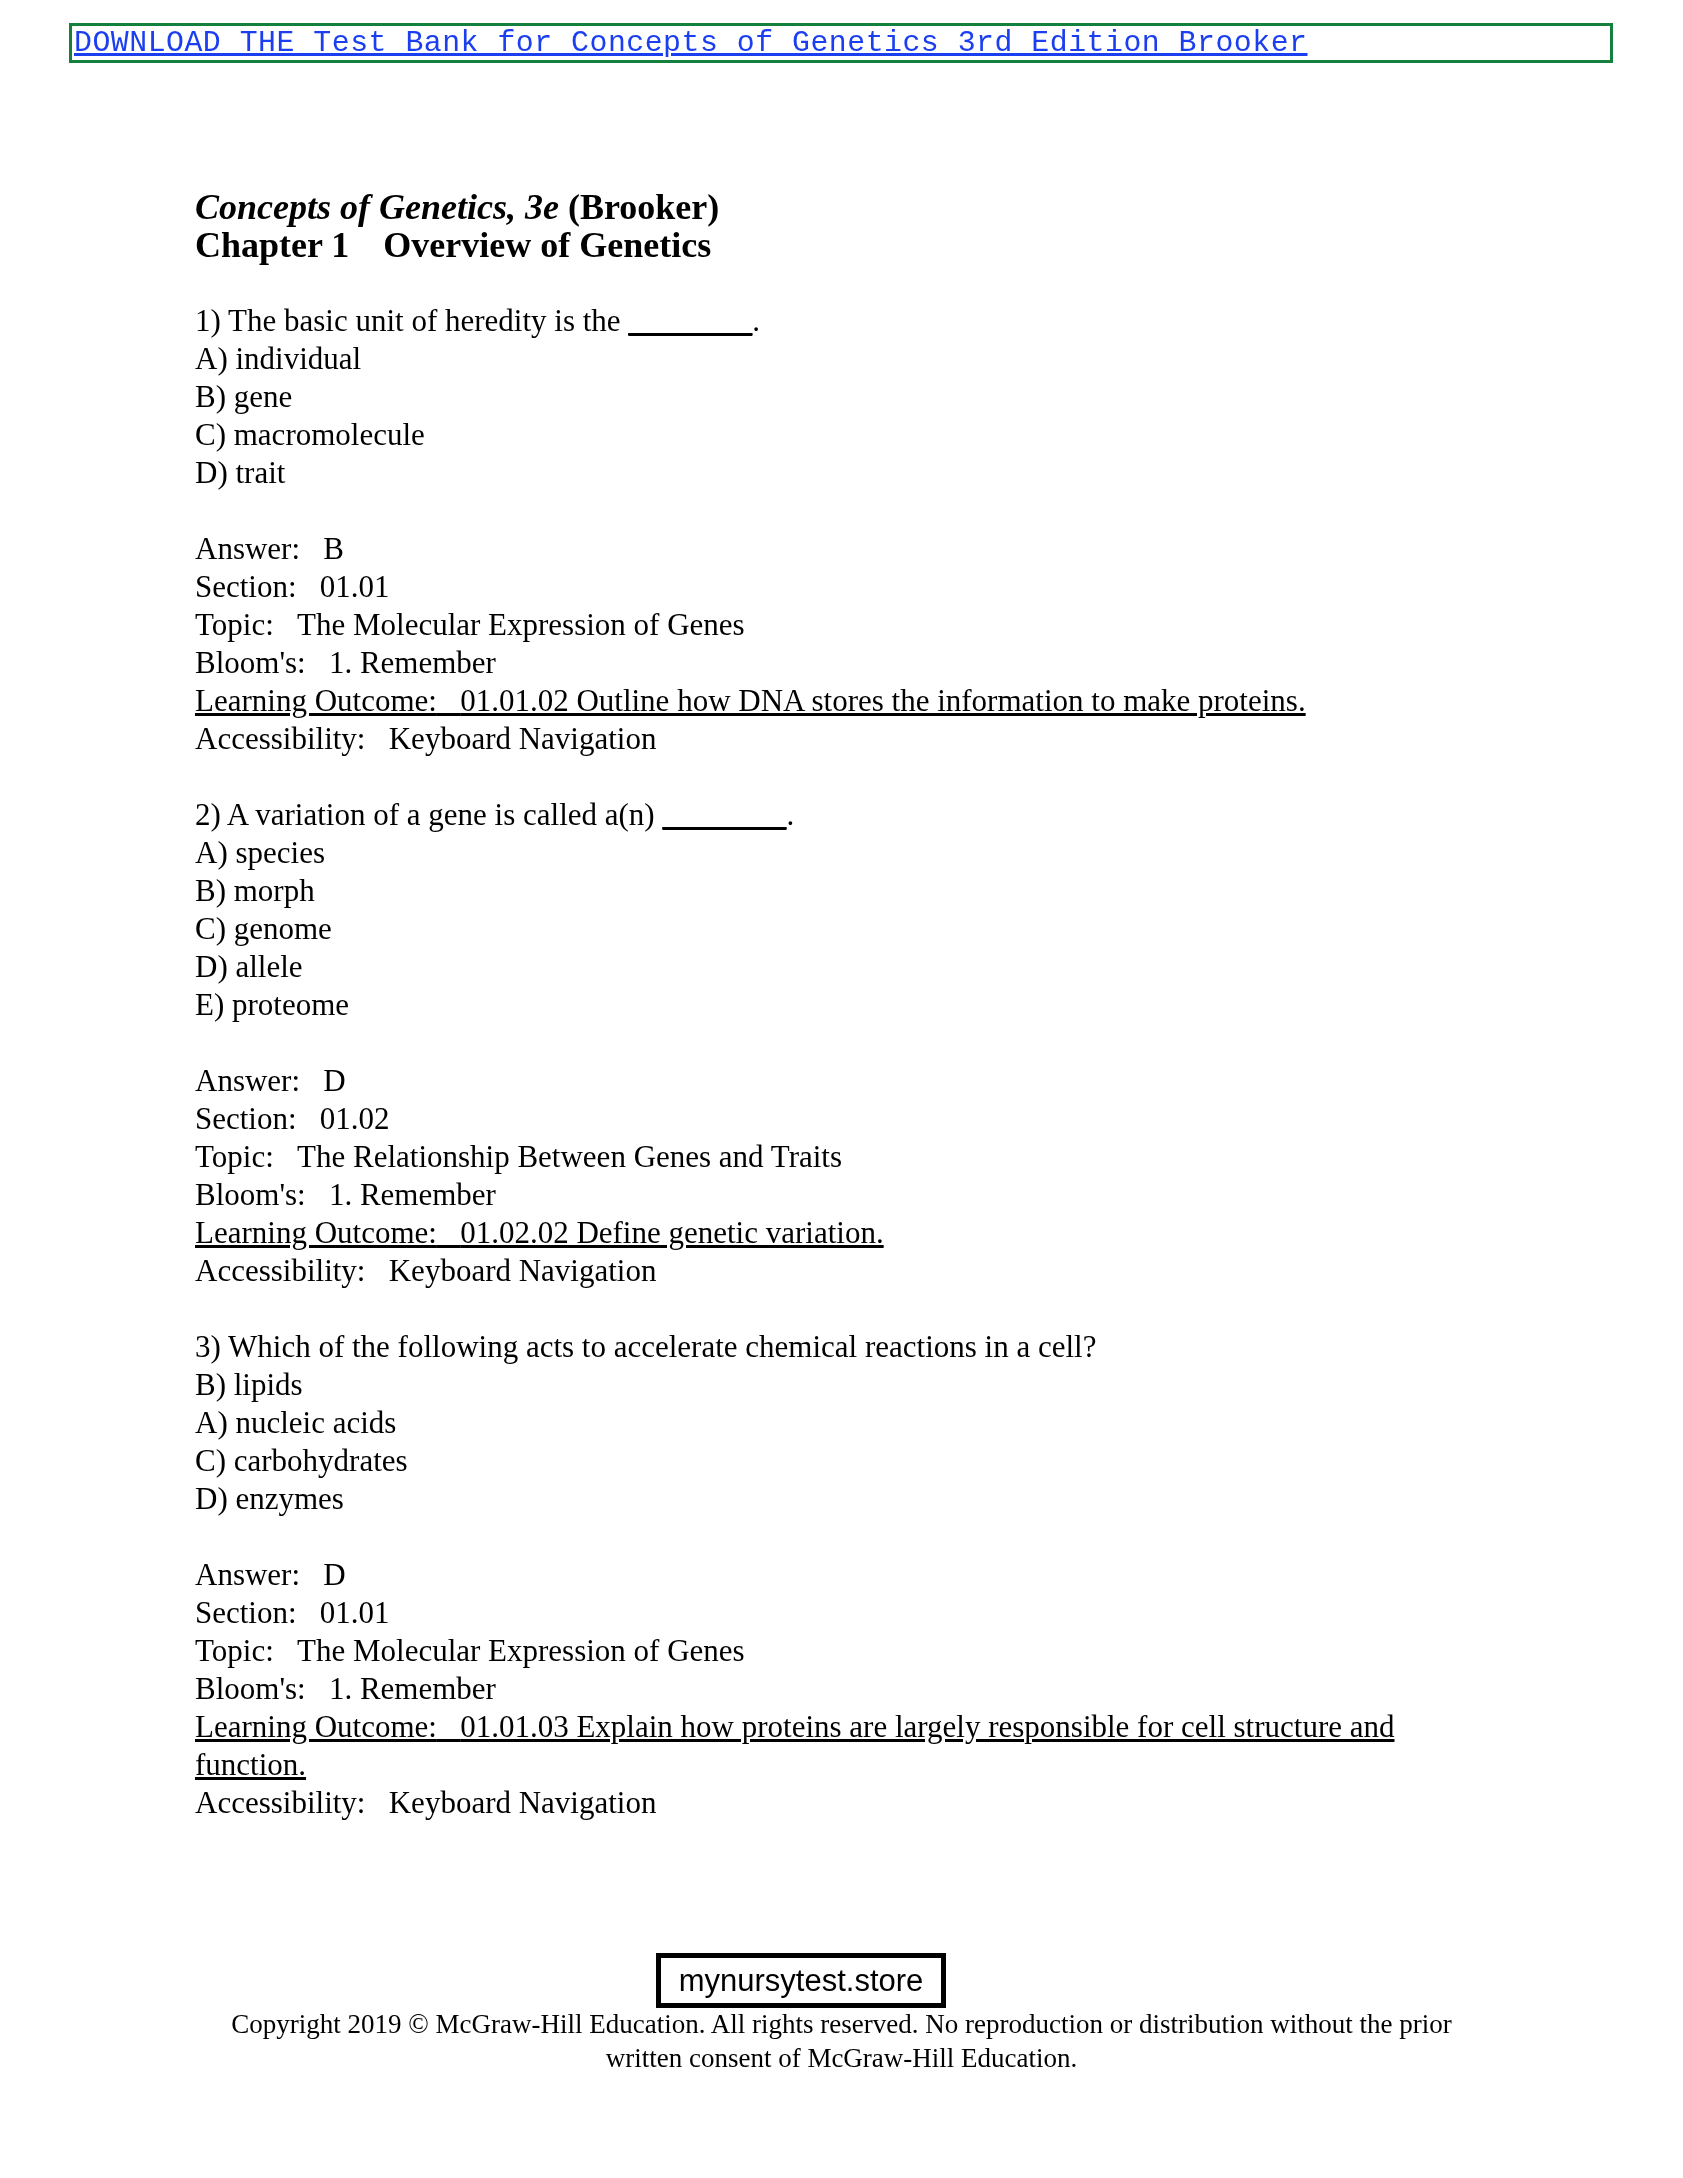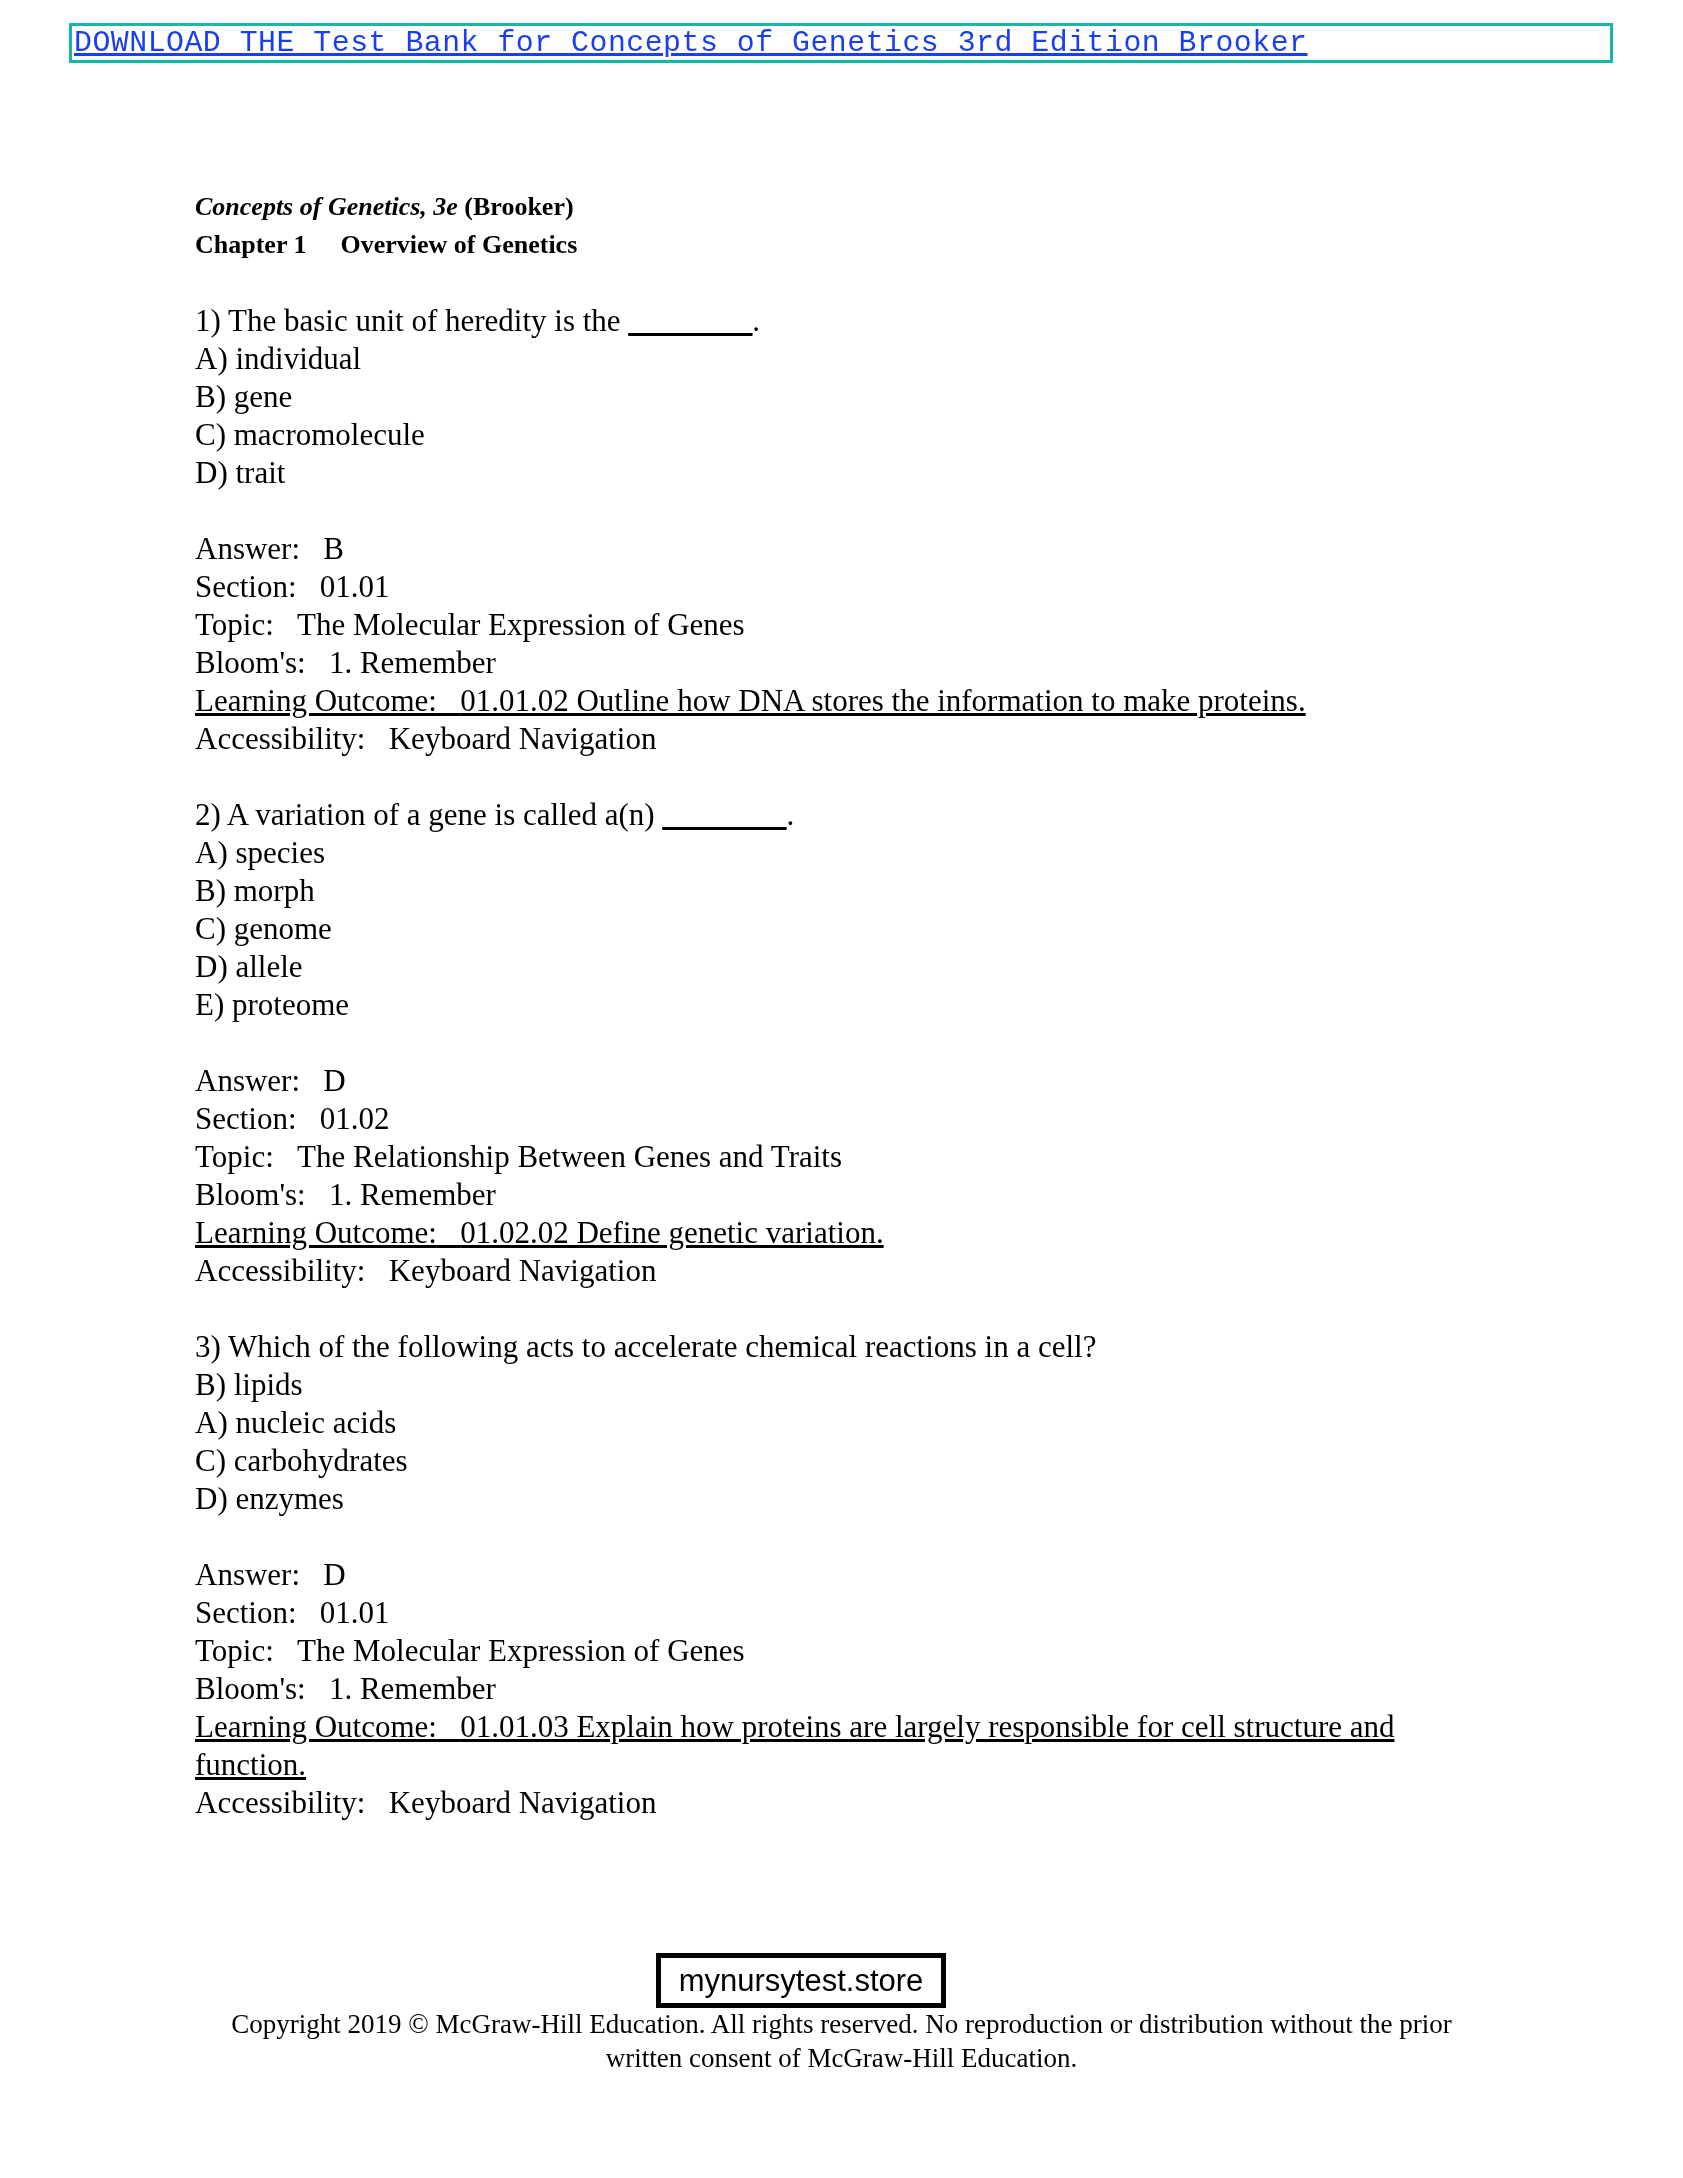--- a/index.html
+++ b/index.html
@@ -18,21 +18,21 @@
     -webkit-font-smoothing: antialiased;
   }
 
   
   .promo-box {
     position: absolute;
     left: 69px;
     top: 23px;
     width: 1544px;
     height: 40px;
-    border: 3px solid #14b8a6;
+    border: 3px solid #15803d;
     box-sizing: border-box;
     background: #ffffff;
     display: flex;
     align-items: center;
     justify-content: flex-start;
     overflow: hidden;
   }
   .promo-link {
     font-family: "Liberation Mono", "DejaVu Sans Mono", monospace;
     font-size: 30px;
@@ -49,21 +49,21 @@
 
   
   .page {
     position: absolute;
     left: 195px;
     top: 188px;
     width: 1277px;
   }
 
   .heading-line {
-    font-size: 26px;
+    font-size: 36px;
     line-height: 38px;
     font-weight: bold;
     white-space: nowrap;
   }
   .heading-line .title-em {
     font-style: italic;
   }
   .heading-line .chapter-gap {
     display: inline-block;
     width: 34px;

